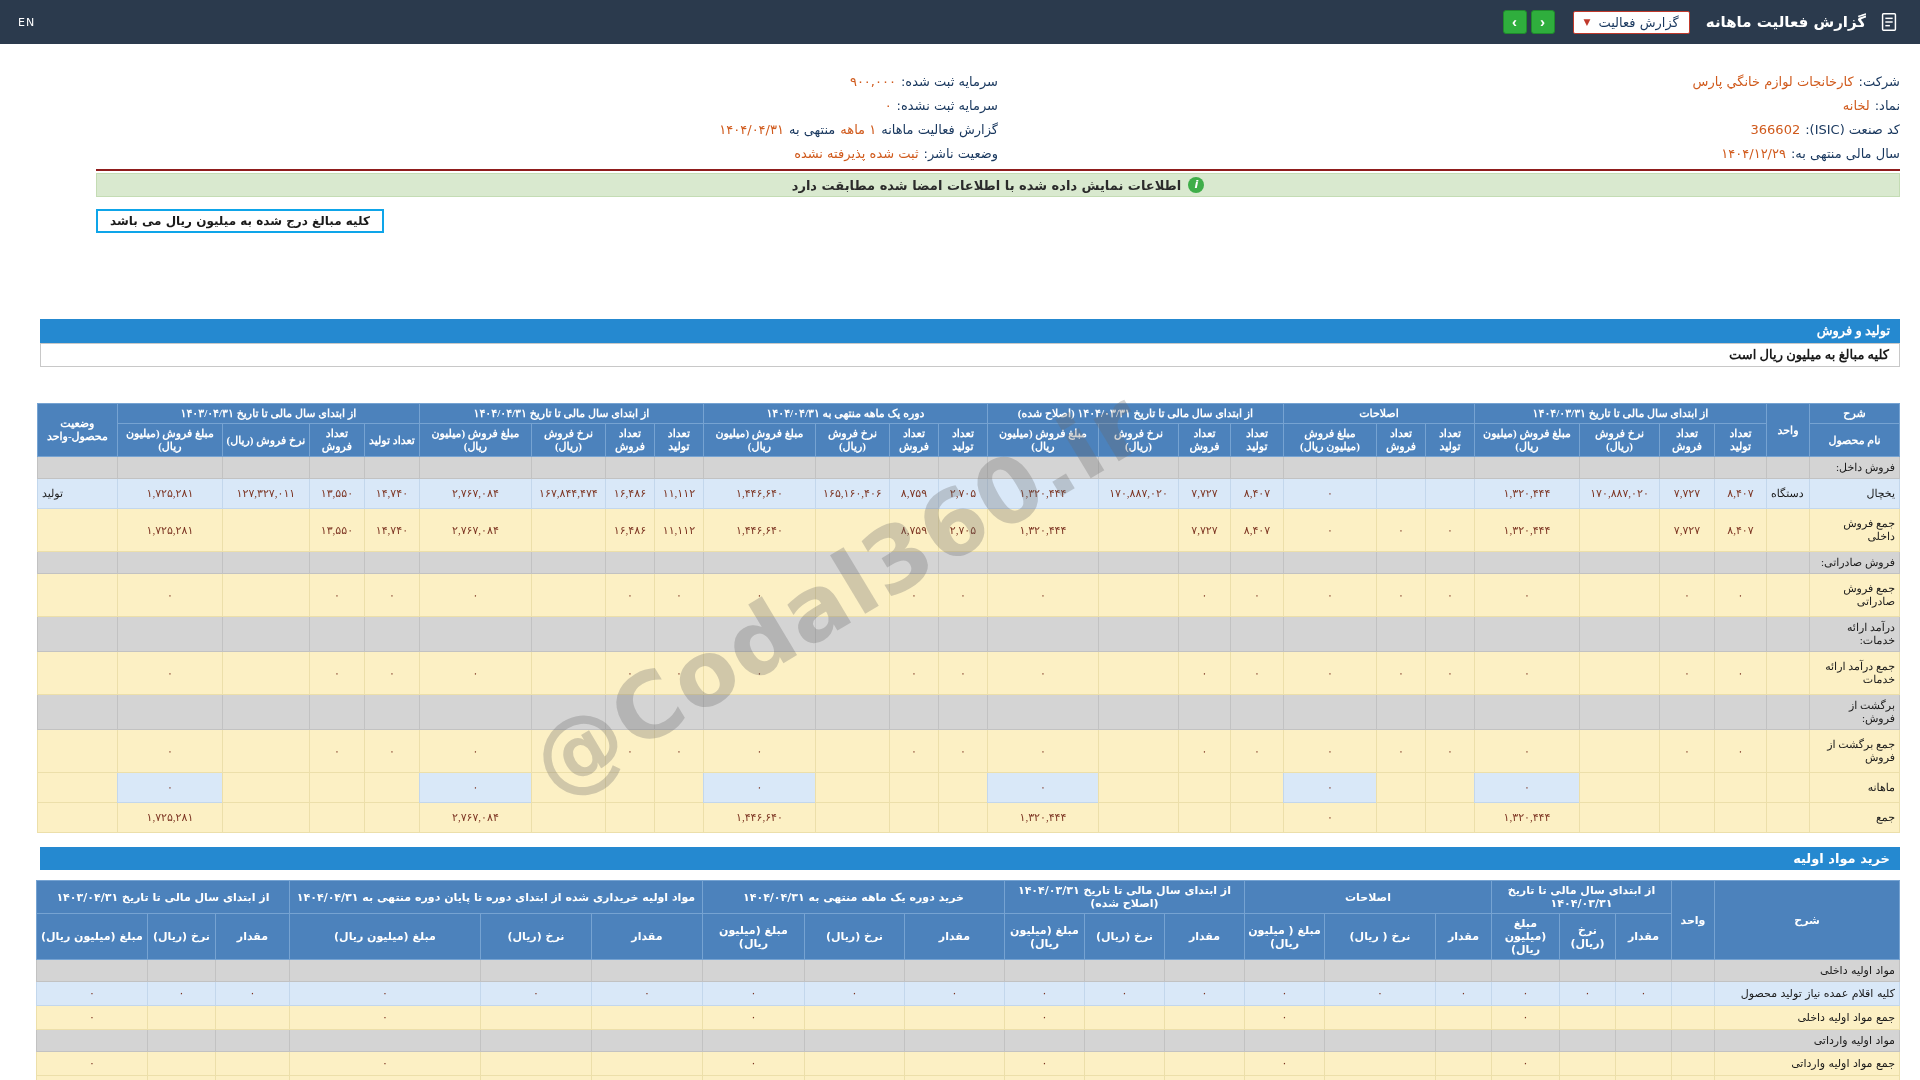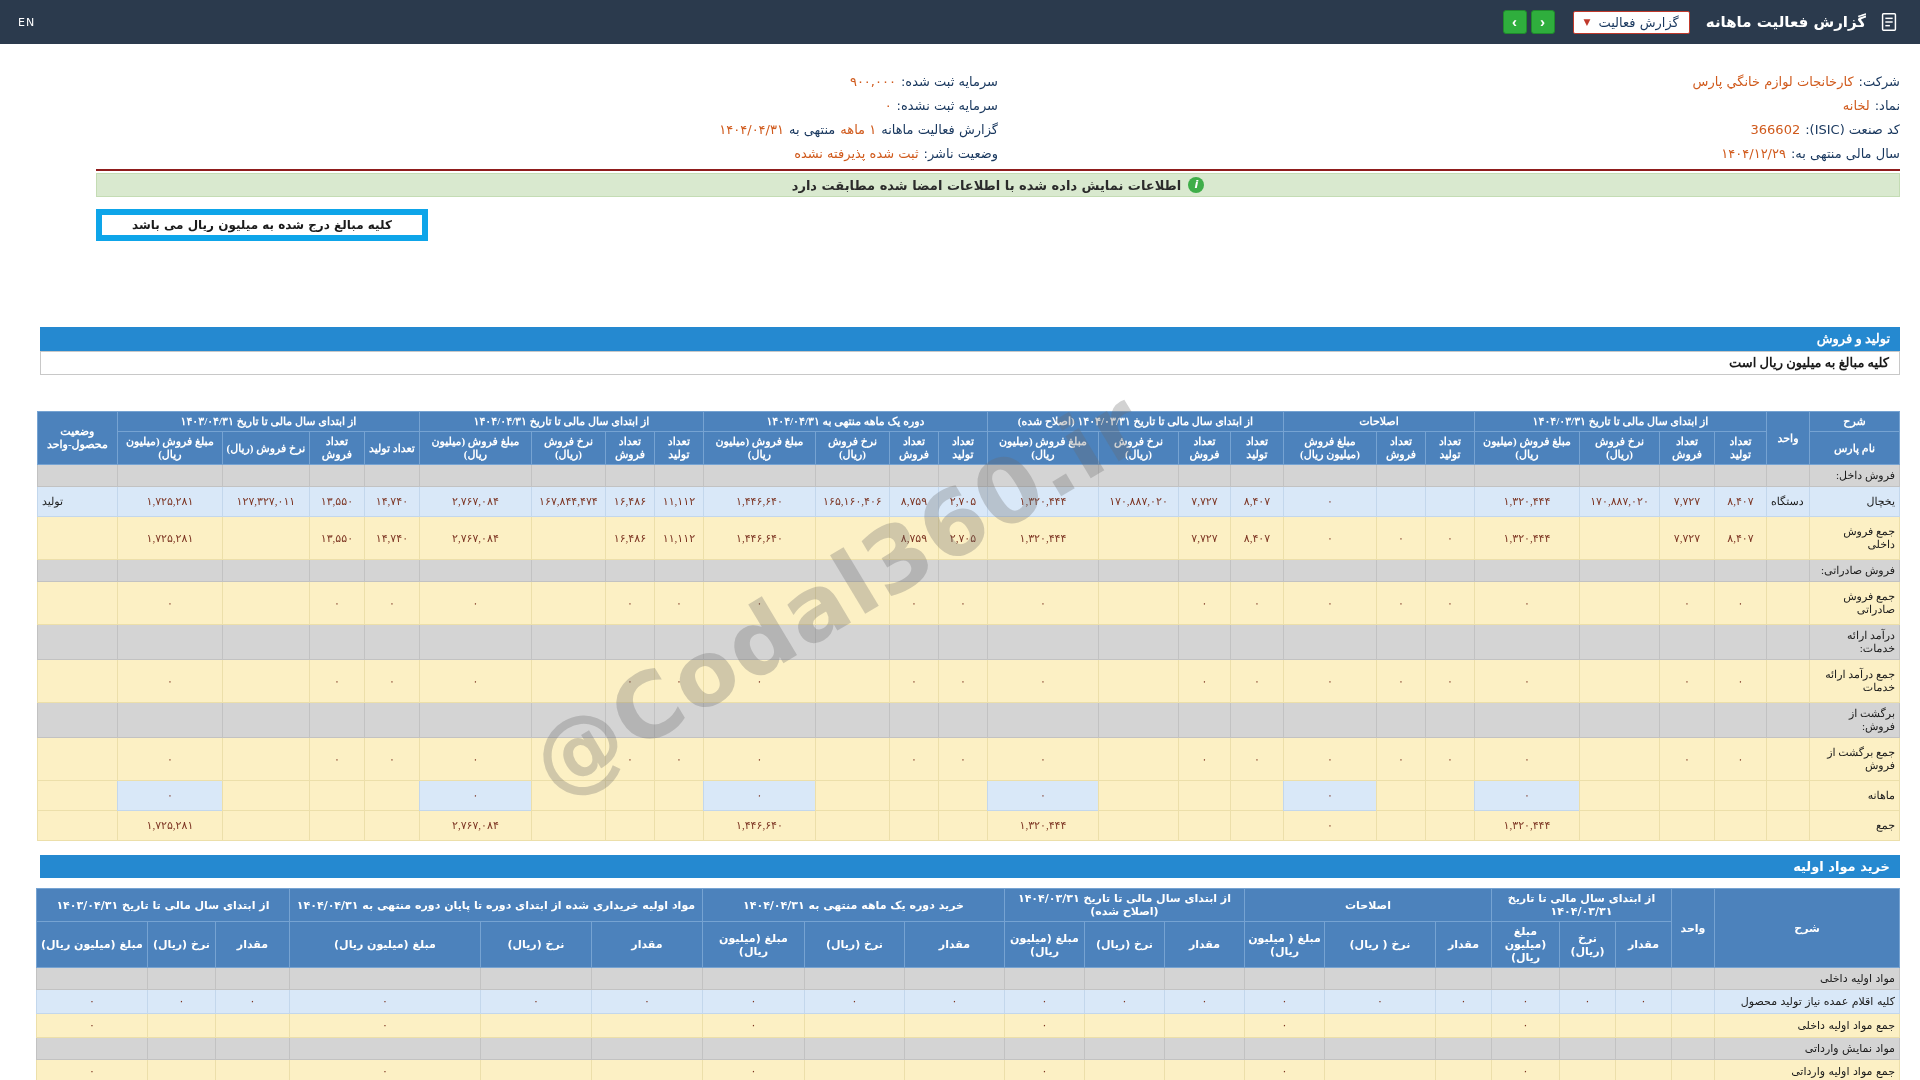--- a/index.html
+++ b/index.html
@@ -29,22 +29,22 @@
   .seg{display:inline-block;}
   .seg.label{color:#17365d;}
   .seg.value{color:#d05a1c;}
   .seg.link{color:#d05a1c;cursor:pointer;}
   .red-line{margin:3px 20px 0 96px;border-top:2px solid #8f1d1d;}
   .banner{margin:2px 20px 0 96px;background:#d9e9cf;border:1px solid #c4dcb4;
     display:flex;align-items:center;justify-content:center;gap:7px;
     font-size:13px;font-weight:bold;color:#2b2b2b;padding:3px 0;}
   .info-ic{width:16px;height:16px;border-radius:50%;background:#3fae49;color:#fff;font-size:11px;
     font-weight:bold;line-height:16px;text-align:center;font-style:italic;}
-  .note-box{width:fit-content;margin:12px auto 0 96px;border:6px solid #0ea5e9;background:#fff;
-    font-size:12px;font-weight:bold;color:#1a1a1a;padding:3px 30px;}
+  .note-box{width:fit-content;margin:12px auto 0 96px;border:2px solid #0ea5e9;background:#fff;
+    font-size:12px;font-weight:bold;color:#1a1a1a;padding:3px 12px;}
   
   .sec{margin:0 20px 0 40px;}
   .sec-first{margin-top:86px;font-family:Liberation Serif, serif;}
   .sec-mid{margin-top:14px;}
   .sec-bar{background:#2589d0;color:#fff;font-size:13px;font-weight:bold;padding:4px 10px;}
   .sec-sub{border:1px solid #c8c8c8;background:#fff;font-size:13px;font-weight:bold;
     color:#1a1a1a;padding:3px 10px;margin-bottom:36px;}
   #table-mount-1{margin-top:10px;}
   
   table.rpt{border-collapse:collapse;table-layout:fixed;width:100%;}
@@ -177,21 +177,21 @@
             <th rowspan="2">واحد</th>
             <th colspan="4">از ابتدای سال مالی تا تاریخ ۱۴۰۴/۰۳/۳۱</th>
             <th colspan="3">اصلاحات</th>
             <th colspan="4">از ابتدای سال مالی تا تاریخ ۱۴۰۴/۰۳/۳۱ (اصلاح شده)</th>
             <th colspan="4">دوره یک ماهه منتهی به ۱۴۰۴/۰۴/۳۱</th>
             <th colspan="4">از ابتدای سال مالی تا تاریخ ۱۴۰۴/۰۴/۳۱</th>
             <th colspan="4">از ابتدای سال مالی تا تاریخ ۱۴۰۳/۰۴/۳۱</th>
             <th rowspan="2">وضعیت محصول-واحد</th>
           </tr>
           <tr>
-            <th>نام پارس</th>
+            <th>نام محصول</th>
             <th>تعداد تولید</th>
             <th>تعداد فروش</th>
             <th>نرخ فروش (ریال)</th>
             <th>مبلغ فروش (میلیون ریال)</th>
             <th>تعداد تولید</th>
             <th>تعداد فروش</th>
             <th>مبلغ فروش (میلیون ریال)</th>
             <th>تعداد تولید</th>
             <th>تعداد فروش</th>
             <th>نرخ فروش (ریال)</th>
@@ -643,21 +643,21 @@
             <td class="num"></td>
             <td class="num">۰</td>
             <td class="num"></td>
             <td class="num"></td>
             <td class="num">۰</td>
             <td class="num"></td>
             <td class="num"></td>
             <td class="num">۰</td>
           </tr>
           <tr class="section">
-            <td class="lbl">مواد نمایش وارداتی</td>
+            <td class="lbl">مواد اولیه وارداتی</td>
             <td class="unit"></td>
             <td class="num"></td>
             <td class="num"></td>
             <td class="num"></td>
             <td class="num"></td>
             <td class="num"></td>
             <td class="num"></td>
             <td class="num"></td>
             <td class="num"></td>
             <td class="num"></td>

